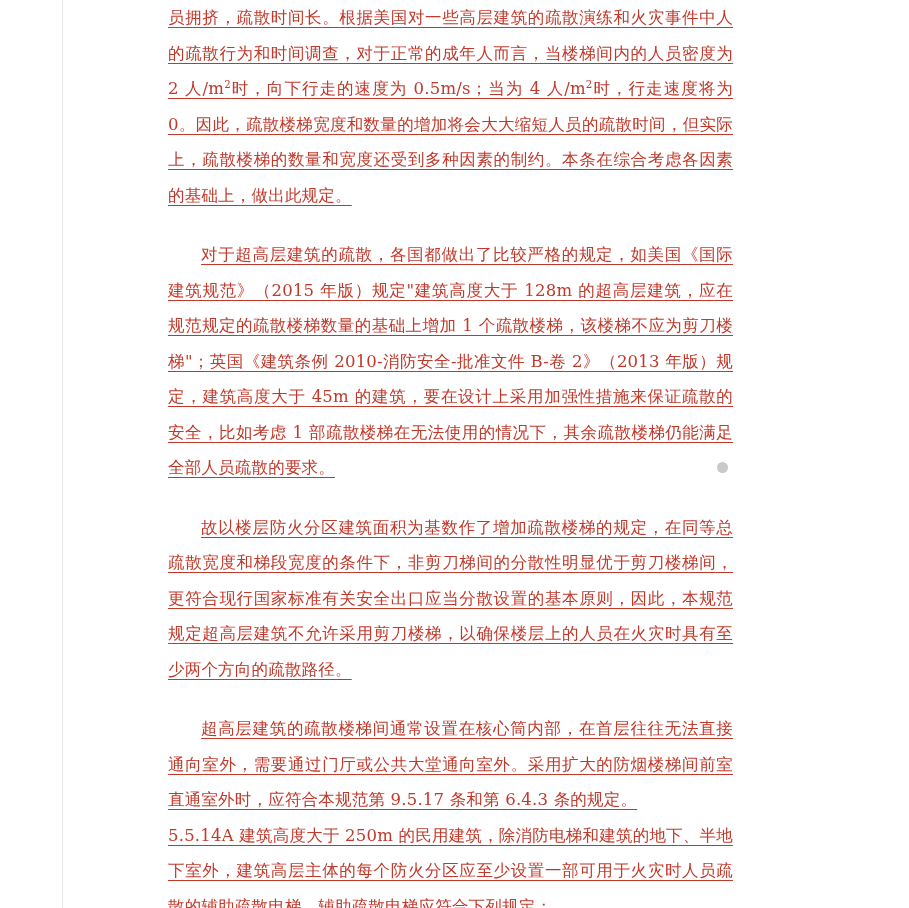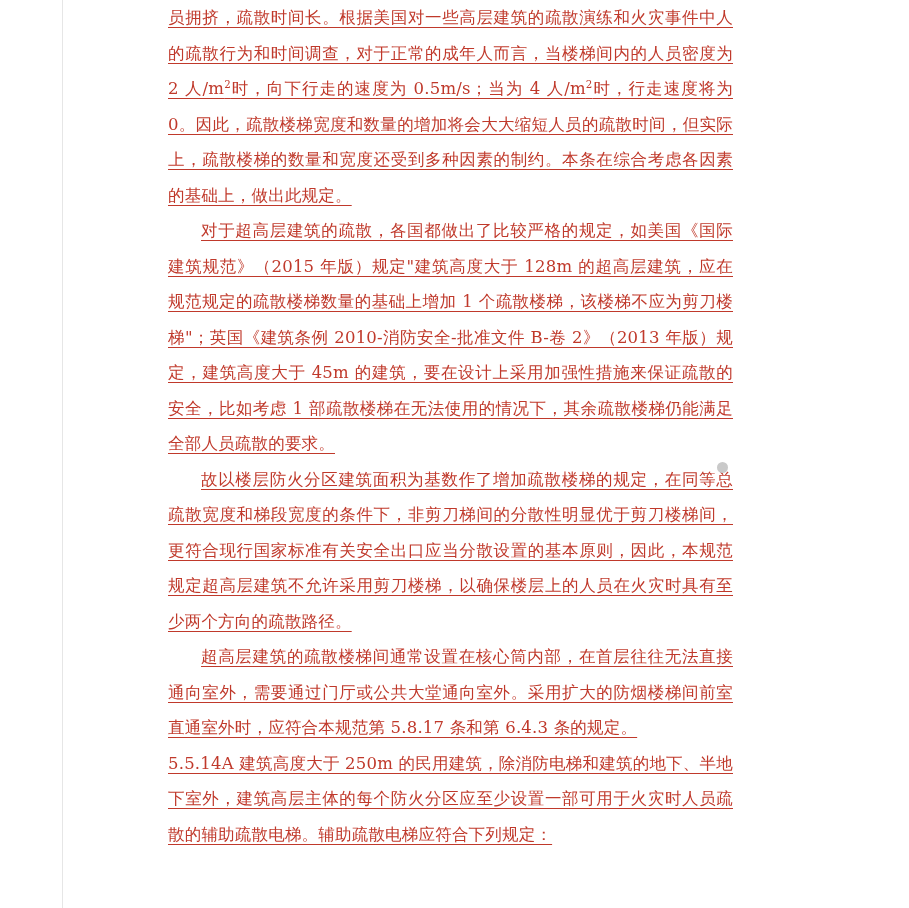--- a/index.html
+++ b/index.html
@@ -63,20 +63,21 @@
     margin: 0;
     text-align: justify;
     text-justify: inter-ideograph;
     text-decoration: underline;
     text-decoration-color: #c0392b;
     text-underline-offset: 4px;
     text-decoration-thickness: 1px;
   }
   p.para.indent {
     text-indent: 2em;
+    margin-top: 24px;
   }
   .sup {
     font-size: 0.62em;
     vertical-align: super;
     line-height: 0;
   }
   
   .scroll-thumb {
     position: absolute;
     right: 8px;
@@ -98,21 +99,21 @@
   <div class="doc-body">
     <div class="content">
 
       <p class="para">员拥挤，疏散时间长。根据美国对一些高层建筑的疏散演练和火灾事件中人的疏散行为和时间调查，对于正常的成年人而言，当楼梯间内的人员密度为 2 人/m<span class="sup">2</span>时，向下行走的速度为 0.5m/s；当为 4 人/m<span class="sup">2</span>时，行走速度将为 0。因此，疏散楼梯宽度和数量的增加将会大大缩短人员的疏散时间，但实际上，疏散楼梯的数量和宽度还受到多种因素的制约。本条在综合考虑各因素的基础上，做出此规定。</p>
 
       <p class="para indent">对于超高层建筑的疏散，各国都做出了比较严格的规定，如美国《国际建筑规范》（2015 年版）规定"建筑高度大于 128m 的超高层建筑，应在规范规定的疏散楼梯数量的基础上增加 1 个疏散楼梯，该楼梯不应为剪刀楼梯"；英国《建筑条例 2010-消防安全-批准文件 B-卷 2》（2013 年版）规定，建筑高度大于 45m 的建筑，要在设计上采用加强性措施来保证疏散的安全，比如考虑 1 部疏散楼梯在无法使用的情况下，其余疏散楼梯仍能满足全部人员疏散的要求。</p>
 
       <p class="para indent">故以楼层防火分区建筑面积为基数作了增加疏散楼梯的规定，在同等总疏散宽度和梯段宽度的条件下，非剪刀梯间的分散性明显优于剪刀楼梯间，更符合现行国家标准有关安全出口应当分散设置的基本原则，因此，本规范规定超高层建筑不允许采用剪刀楼梯，以确保楼层上的人员在火灾时具有至少两个方向的疏散路径。</p>
 
 
-      <p class="para indent">超高层建筑的疏散楼梯间通常设置在核心筒内部，在首层往往无法直接通向室外，需要通过门厅或公共大堂通向室外。采用扩大的防烟楼梯间前室直通室外时，应符合本规范第 5.8.17 条和第 6.4.3 条的规定。</p>
+      <p class="para indent">超高层建筑的疏散楼梯间通常设置在核心筒内部，在首层往往无法直接通向室外，需要通过门厅或公共大堂通向室外。采用扩大的防烟楼梯间前室直通室外时，应符合本规范第 9.5.17 条和第 6.4.3 条的规定。</p>
 
       <p class="para">5.5.14A    建筑高度大于 250m 的民用建筑，除消防电梯和建筑的地下、半地下室外，建筑高层主体的每个防火分区应至少设置一部可用于火灾时人员疏散的辅助疏散电梯。辅助疏散电梯应符合下列规定：</p>
 
     </div>
   </div>
 
   <div class="scroll-thumb"></div>
 
 </div>
 

